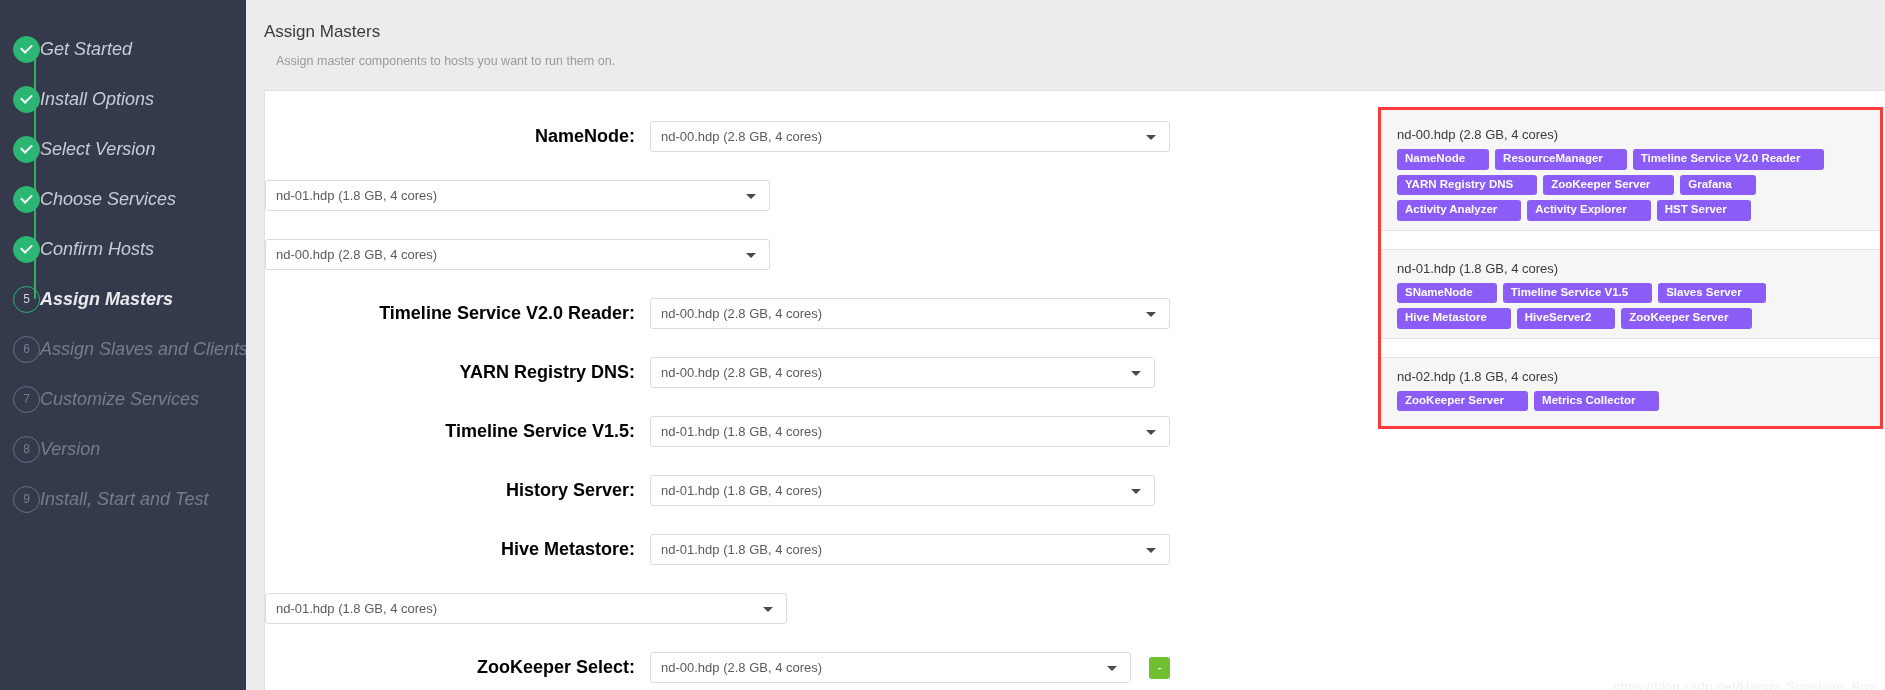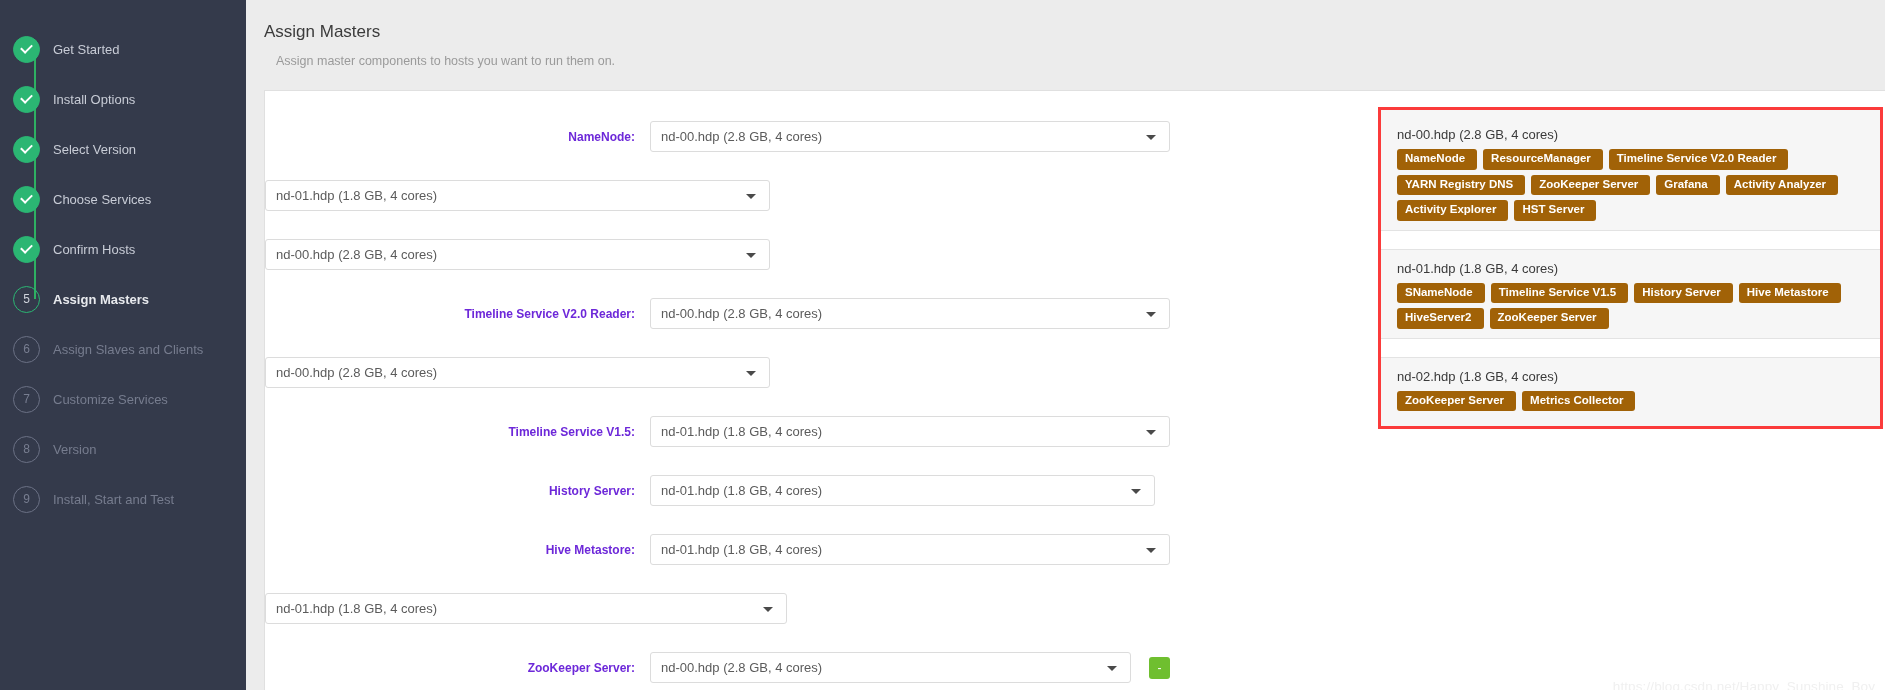--- a/index.html
+++ b/index.html
@@ -44,24 +44,24 @@
   .marker.done .chk{
     display:block;width:9px;height:5px;
     border-left:2.3px solid #fff;border-bottom:2.3px solid #fff;
     transform:rotate(-45deg);
     margin-top:-3px;
   }
   .marker.current{background:transparent;border:1.5px solid #2bb673;color:#cfd3dc;}
   .marker.pending{background:transparent;border:1.5px solid #6b7185;color:#787e91;}
   .marker span.num{font-size:12px;line-height:1;}
   .step .label{
-    margin-left:13px;
-    font-size:13px;
+    font-size:18px;
     color:#9ca1b0;
     white-space:nowrap;
+    font-style:italic;
   }
   .step.done .label{color:#c8ccd6;}
   .step.current .label{color:#e8eaee;font-weight:bold;}
   .step.pending .label{color:#767c8e;}
 
   
   .main{
     flex:1;height:690px;position:relative;
     background:#ececec;
     overflow:hidden;
@@ -92,23 +92,23 @@
   }
   .form-row{
     display:flex;align-items:center;
     height:59px;
   }
   .form-label{
     width:385px;min-width:385px;
     text-align:right;
     padding-right:15px;
     box-sizing:border-box;
-    font-size:12px;
+    font-size:18px;
     font-weight:bold;
-    color:#6d28d9;
+    color:#000000;
     white-space:nowrap;
   }
   .select{
     position:relative;
     width:505px;height:31px;
     border:1px solid #dcdcdc;
     border-radius:3px;
     background:#fff;
     display:flex;align-items:center;
     box-sizing:border-box;
@@ -152,26 +152,26 @@
     padding:11px 14px 9px 16px;
   }
   .host-sep{height:1px;background:#e3e3e3;margin:0;}
   .host-gap{height:18px;background:#ffffff;}
   .host-name{
     font-size:13px;color:#3a3a3a;
     margin-bottom:7px;
   }
   .badges{display:flex;flex-wrap:wrap;gap:5px 6px;}
   .badge{
-    background:#a16207;
+    background:#8b5cf6;
     color:#ffffff;
     font-size:11.5px;
     font-weight:bold;
     border-radius:3px;
-    padding:4px 12px 5px 8px;
+    padding:4px 24px 5px 8px;
     line-height:1;
     white-space:nowrap;
     cursor:pointer;
   }
 
   .watermark{
     position:absolute;
     right:14px;bottom:16px;
     font-size:13.5px;
     color:#f0f0f0;
@@ -285,20 +285,21 @@
               </div>
             </div>
             <div class="form-row">
               <div class="form-label">Timeline Service V2.0 Reader:</div>
               <div class="select wide">
                 <span>nd-00.hdp (2.8 GB, 4 cores)</span>
                 <span class="caret"></span>
               </div>
             </div>
             <div class="form-row">
+              <div class="form-label">YARN Registry DNS:</div>
               <div class="select">
                 <span>nd-00.hdp (2.8 GB, 4 cores)</span>
                 <span class="caret"></span>
               </div>
             </div>
             <div class="form-row">
               <div class="form-label">Timeline Service V1.5:</div>
               <div class="select wide">
                 <span>nd-01.hdp (1.8 GB, 4 cores)</span>
                 <span class="caret"></span>
@@ -318,21 +319,21 @@
                 <span class="caret"></span>
               </div>
             </div>
             <div class="form-row">
               <div class="select wide">
                 <span>nd-01.hdp (1.8 GB, 4 cores)</span>
                 <span class="caret"></span>
               </div>
             </div>
             <div class="form-row">
-              <div class="form-label">ZooKeeper Server:</div>
+              <div class="form-label">ZooKeeper Select:</div>
               <div class="select">
                 <span>nd-00.hdp (2.8 GB, 4 cores)</span>
                 <span class="caret"></span>
               </div>
               <button class="minus-btn">-</button>
             </div>
           </div>
 
         <div class="host-panel">
             <div class="host-block">
@@ -350,21 +351,21 @@
               </div>
             </div>
             <div class="host-sep"></div>
             <div class="host-gap"></div>
             <div class="host-sep"></div>
             <div class="host-block">
               <div class="host-name">nd-01.hdp (1.8 GB, 4 cores)</div>
               <div class="badges">
                 <span class="badge">SNameNode</span>
                 <span class="badge">Timeline Service V1.5</span>
-                <span class="badge">History Server</span>
+                <span class="badge">Slaves Server</span>
                 <span class="badge">Hive Metastore</span>
                 <span class="badge">HiveServer2</span>
                 <span class="badge">ZooKeeper Server</span>
               </div>
             </div>
             <div class="host-sep"></div>
             <div class="host-gap"></div>
             <div class="host-sep"></div>
             <div class="host-block">
               <div class="host-name">nd-02.hdp (1.8 GB, 4 cores)</div>

